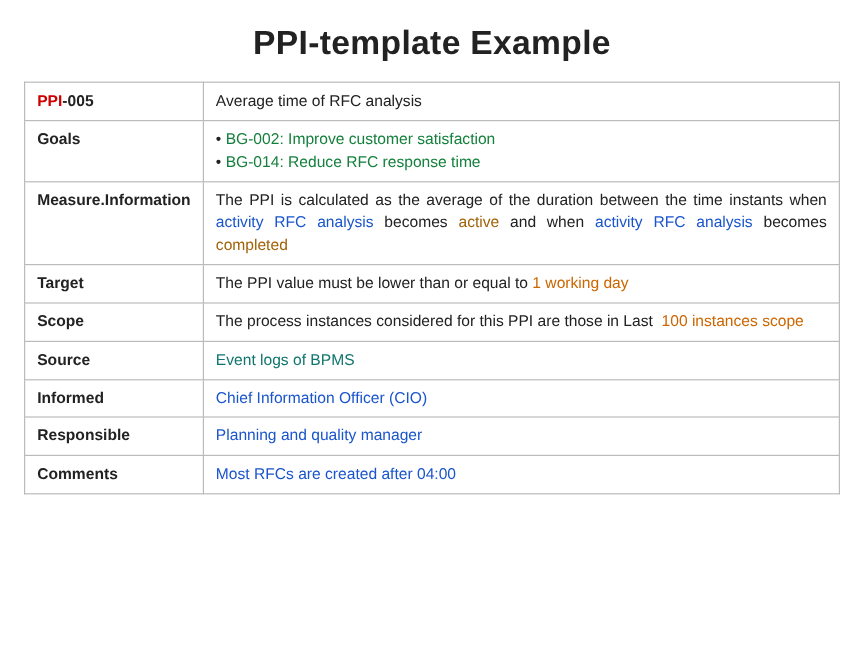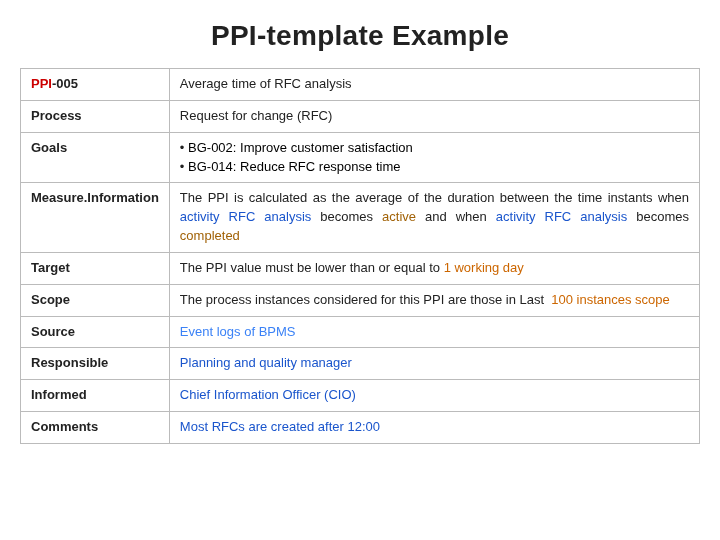--- a/index.html
+++ b/index.html
@@ -48,21 +48,21 @@
     ul.goals-list {
       list-style: none;
       padding: 0;
       margin: 0;
     }
     ul.goals-list li::before {
       content: "• ";
       color: #222;
     }
     ul.goals-list li {
-      color: #000000;
+      color: #15803d;
     }
 
     .measure-text {
       text-align: justify;
     }
     .measure-text .highlight-blue {
       color: #1a55cc;
     }
     .measure-text .highlight-green {
       color: #a16207;
@@ -79,24 +79,20 @@
 <table>
 
   <tbody>
       <tr>
     <td>
       <span style="font-weight:bold;color:#cc0000;">PPI</span><span style="font-weight:bold;">-005</span>
     </td>
     <td>Average time of RFC analysis</td>
   </tr>
 
-  <tr>
-    <td>Process</td>
-    <td>Request for change (RFC)</td>
-  </tr>
 
   <tr>
     <td>Goals</td>
     <td>
       <ul class="goals-list">
         <li>BG-002: Improve customer satisfaction</li>
         <li>BG-014: Reduce RFC response time</li>
       </ul>
     </td>
   </tr>
@@ -117,31 +113,31 @@
 
   <tr>
     <td>Scope</td>
     <td>
       <span>The process instances considered for this PPI are those in Last&nbsp; </span><span style="color:#cc6600;">100 instances scope</span>
     </td>
   </tr>
 
   <tr>
     <td>Source</td>
-    <td style="color:#3b82f6;">Event logs of BPMS</td>
+    <td style="color:#0f766e;">Event logs of BPMS</td>
+  </tr>
+
+  <tr>
+    <td>Informed</td>
+    <td style="color:#1a55cc;">Chief Information Officer (CIO)</td>
   </tr>
 
   <tr>
     <td>Responsible</td>
     <td style="color:#1a55cc;">Planning and quality manager</td>
   </tr>
 
   <tr>
-    <td>Informed</td>
-    <td style="color:#1a55cc;">Chief Information Officer (CIO)</td>
-  </tr>
-
-  <tr>
     <td>Comments</td>
-    <td style="color:#1a55cc;">Most RFCs are created after 12:00</td>
+    <td style="color:#1a55cc;">Most RFCs are created after 04:00</td>
   </tr>
 </tbody>
   </table>
 
 </body></html>

